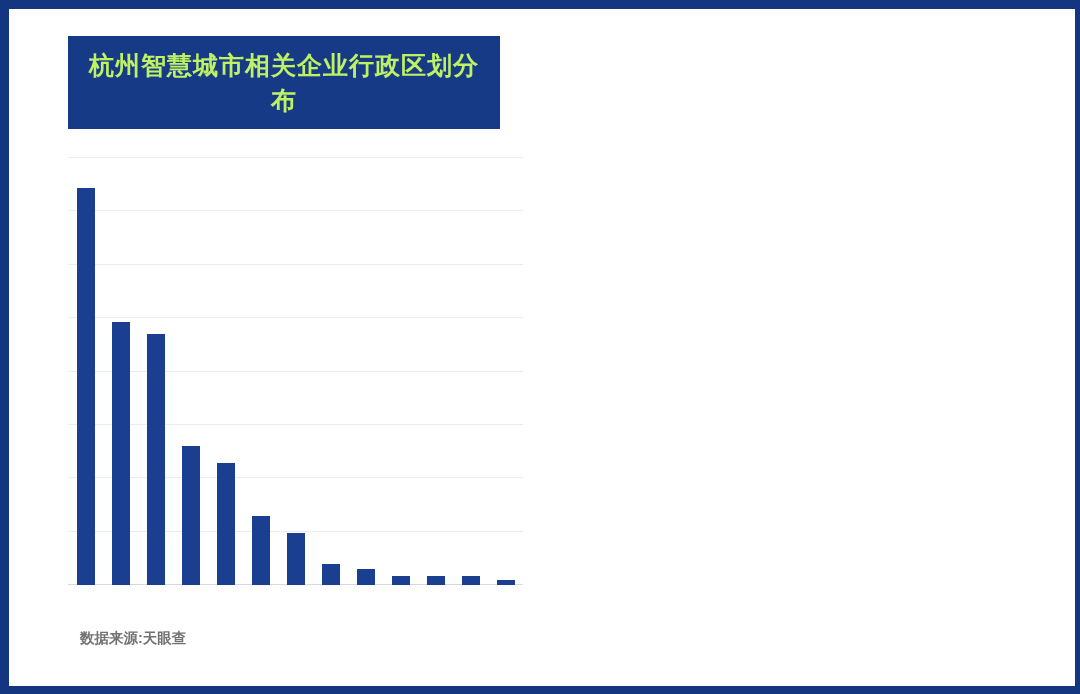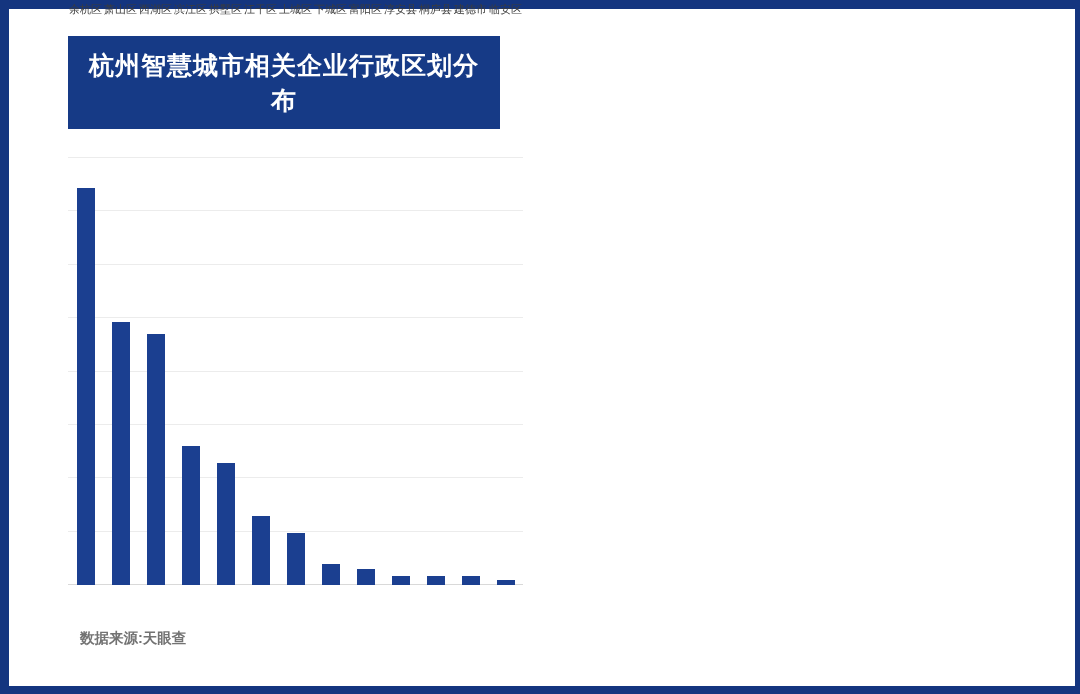--- a/index.html
+++ b/index.html
@@ -24,21 +24,21 @@
 
   
   .panel{position:absolute;top:0;height:694px;}
   .panel-left{left:0;width:540px;}
   .panel-right{left:540px;width:540px;}
 
   
   .title-banner{
     position:absolute;
     background:#163a86;
-    color:#ffffff;
+    color:#bef264;
     display:flex;align-items:center;justify-content:center;
     text-align:center;
     font-size:25px;
     font-weight:700;
     line-height:1.38;
     letter-spacing:1px;
     padding:6px 21px;
     box-sizing:border-box;
   }
   #title-left{left:68px;top:36px;width:432px;height:93px;}
@@ -100,35 +100,20 @@
         <div class="bar" style="background: rgb(27, 63, 144); left: 183.5px; width: 18px; height: 69.5116px;"></div>
         <div class="bar" style="background: rgb(27, 63, 144); left: 218.5px; width: 18px; height: 52.1337px;"></div>
         <div class="bar" style="background: rgb(27, 63, 144); left: 253.5px; width: 18px; height: 20.8535px;"></div>
         <div class="bar" style="background: rgb(27, 63, 144); left: 288.5px; width: 18px; height: 16.3849px;"></div>
         <div class="bar" style="background: rgb(27, 63, 144); left: 323.5px; width: 18px; height: 8.68895px;"></div>
         <div class="bar" style="background: rgb(27, 63, 144); left: 358.5px; width: 18px; height: 8.93721px;"></div>
         <div class="bar" style="background: rgb(27, 63, 144); left: 393.5px; width: 18px; height: 8.68895px;"></div>
         <div class="bar" style="background: rgb(27, 63, 144); left: 428.5px; width: 18px; height: 4.71686px;"></div>
       </div>
 
-    <div id="left-xaxis">
-        <div class="xlab" style="left: 61.5px; top: 2px; width: 48px;">余杭区</div>
-        <div class="xlab" style="left: 96.5px; top: 2px; width: 48px;">萧山区</div>
-        <div class="xlab" style="left: 131.5px; top: 2px; width: 48px;">西湖区</div>
-        <div class="xlab" style="left: 166.5px; top: 2px; width: 48px;">滨江区</div>
-        <div class="xlab" style="left: 201.5px; top: 2px; width: 48px;">拱墅区</div>
-        <div class="xlab" style="left: 236.5px; top: 2px; width: 48px;">江干区</div>
-        <div class="xlab" style="left: 271.5px; top: 2px; width: 48px;">上城区</div>
-        <div class="xlab" style="left: 306.5px; top: 2px; width: 48px;">下城区</div>
-        <div class="xlab" style="left: 341.5px; top: 2px; width: 48px;">富阳区</div>
-        <div class="xlab" style="left: 376.5px; top: 2px; width: 48px;">淳安县</div>
-        <div class="xlab" style="left: 411.5px; top: 2px; width: 48px;">桐庐县</div>
-        <div class="xlab" style="left: 446.5px; top: 2px; width: 48px;">建德市</div>
-        <div class="xlab" style="left: 481.5px; top: 2px; width: 48px;">临安区</div>
-      </div>
 
     <div class="source" id="source-left">数据来源:天眼查</div>
   </div>
 
   <div class="panel panel-right">
 
     <div id="right-xaxis"></div>
 
   </div>
 

